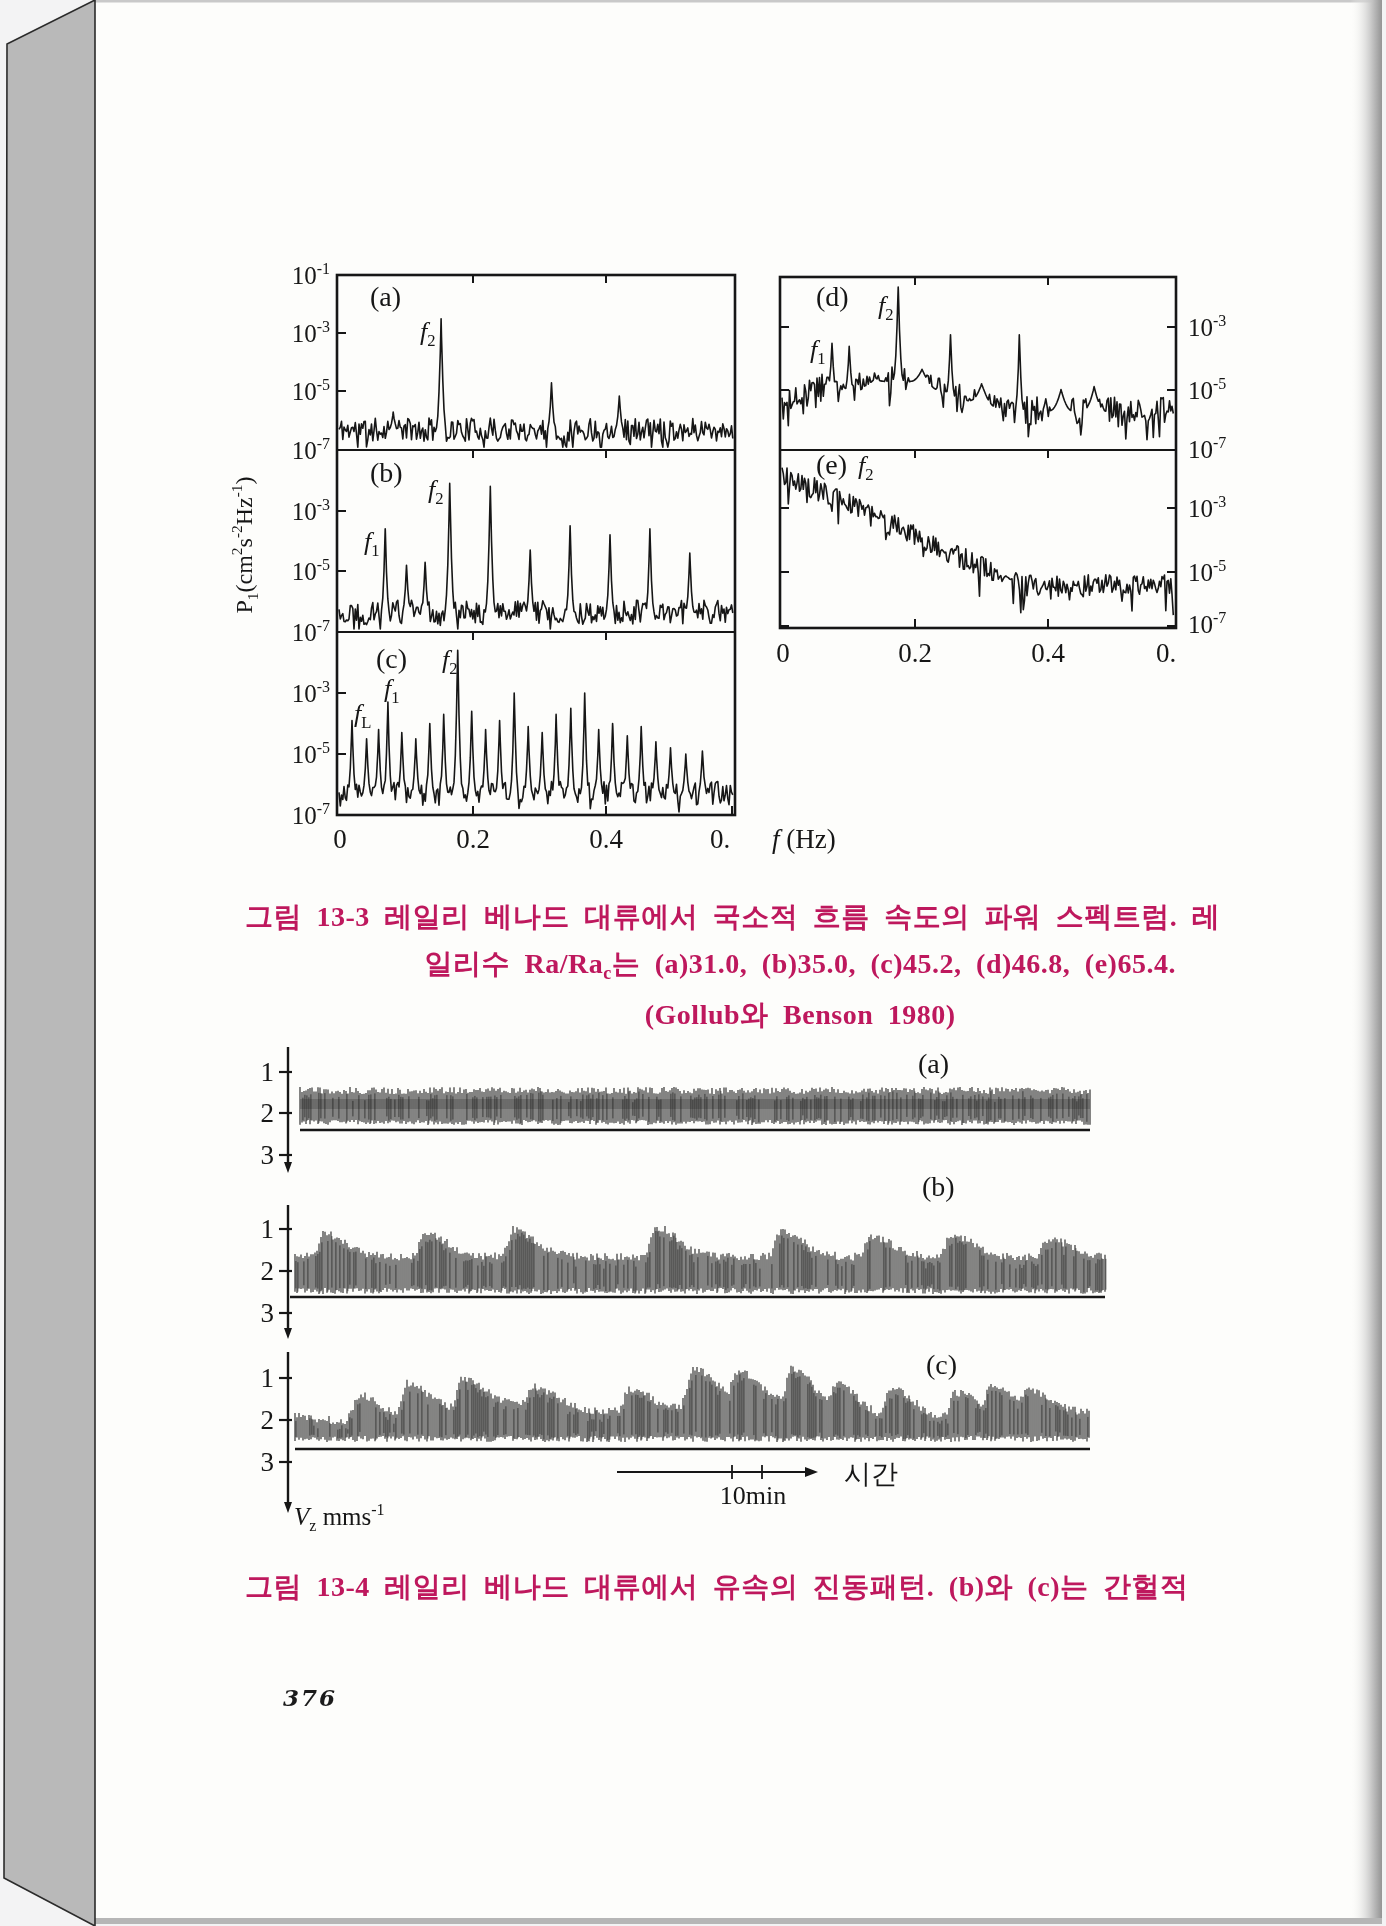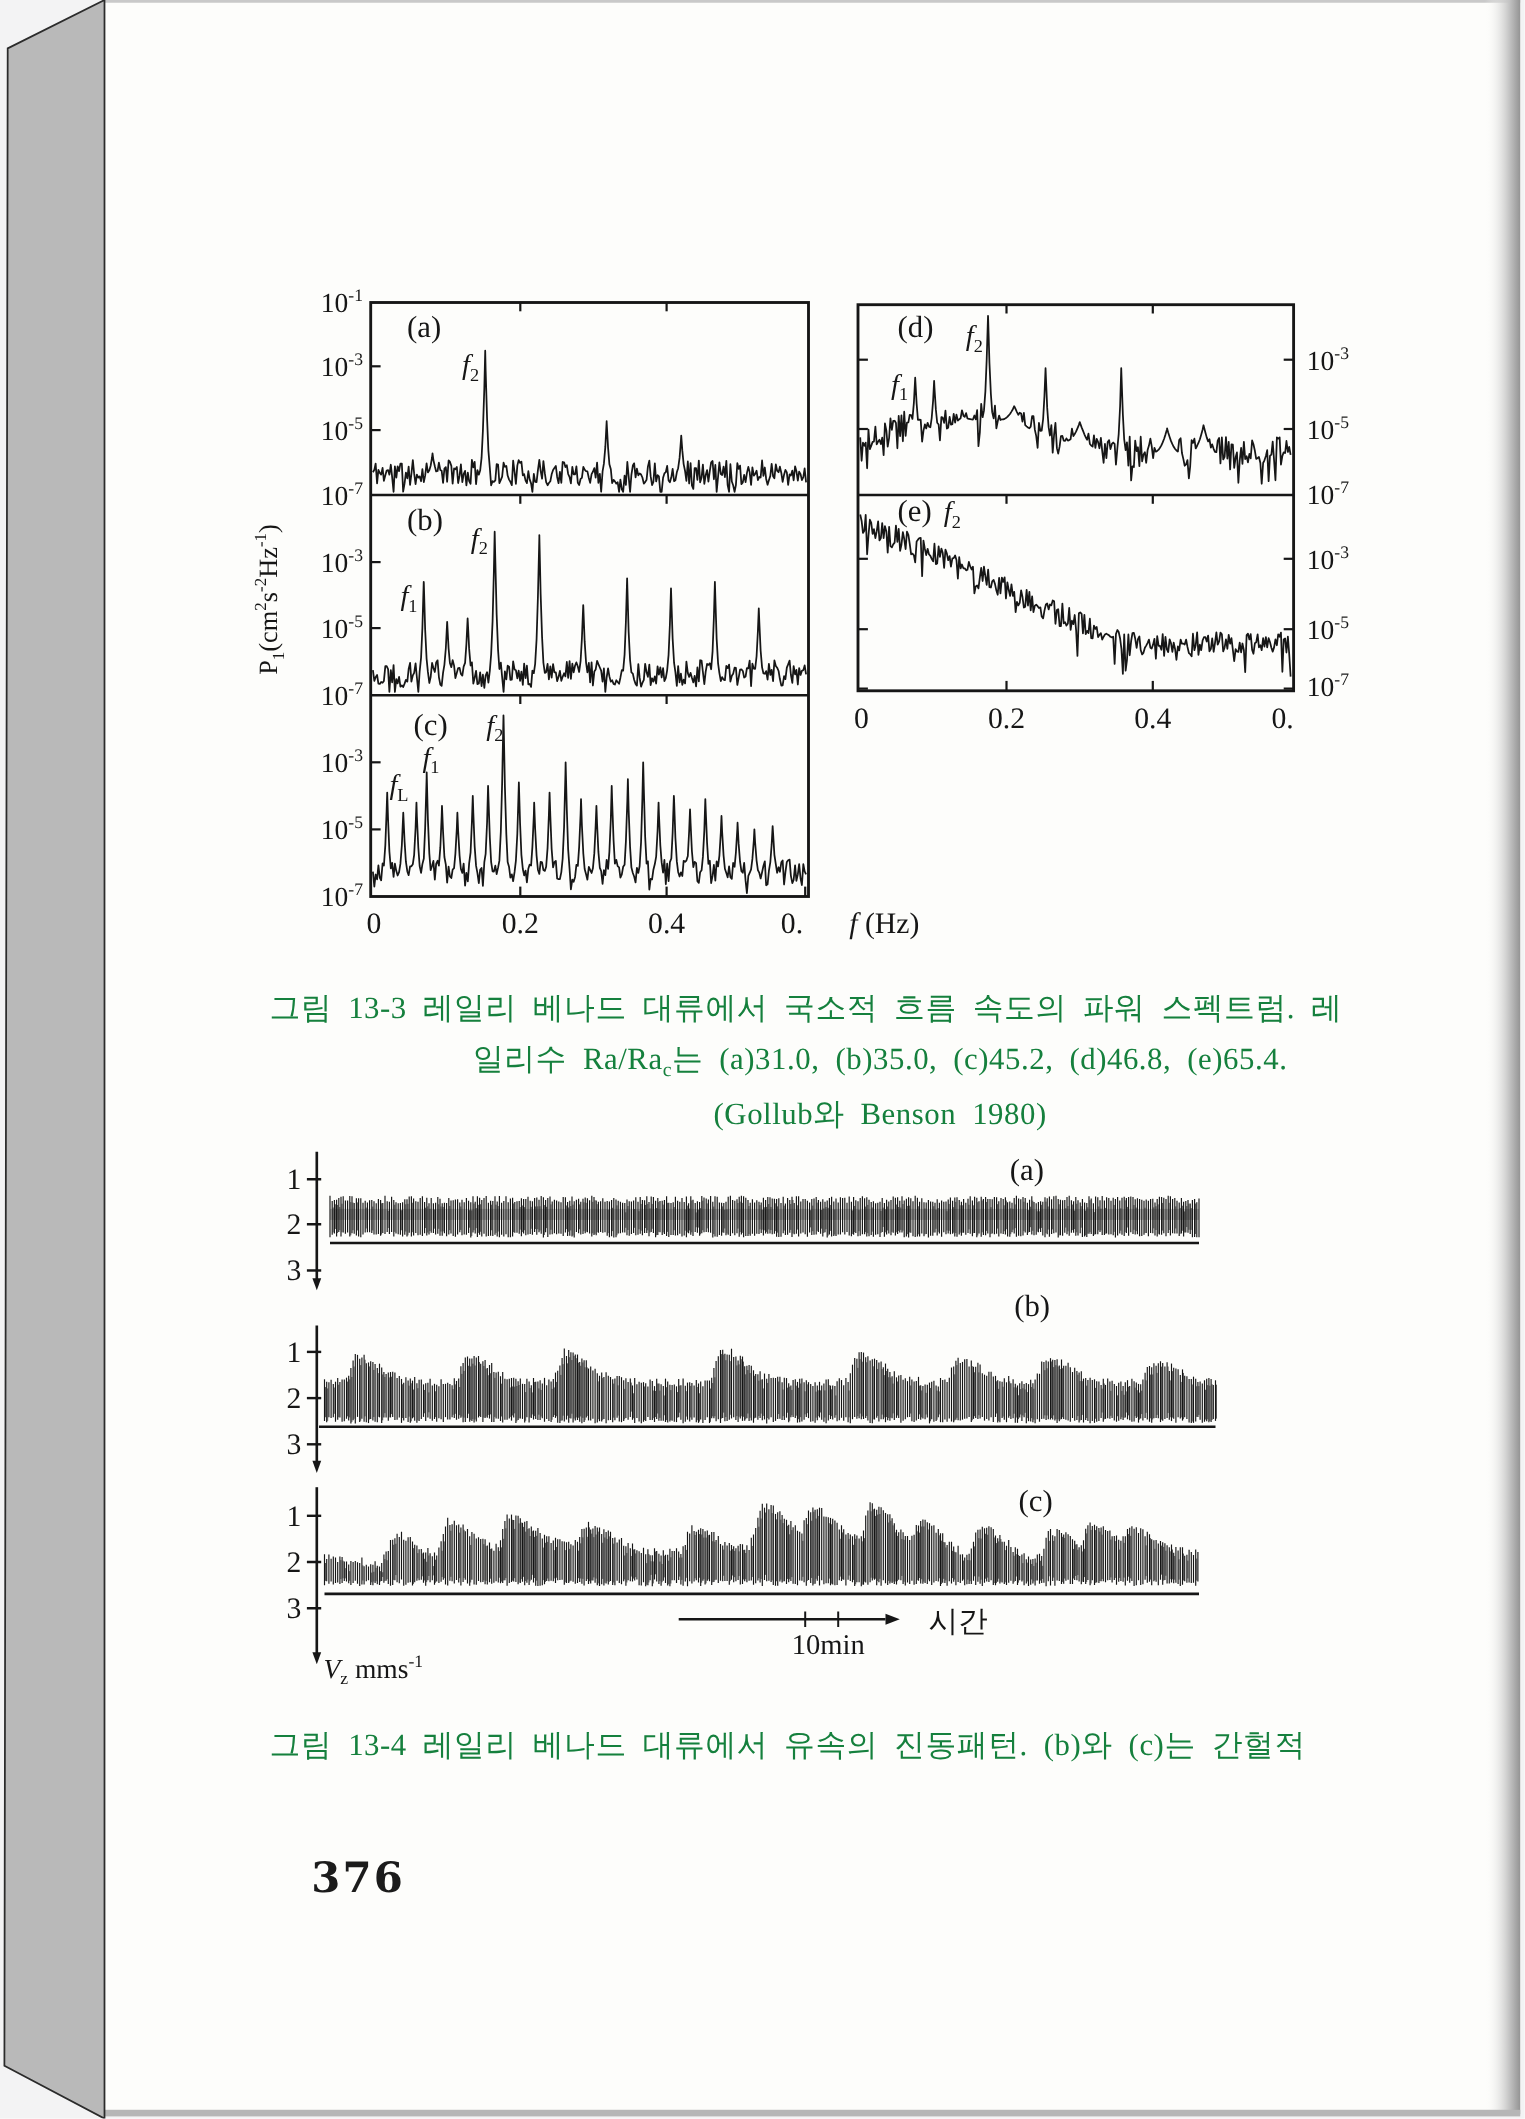--- a/index.html
+++ b/index.html
@@ -3,28 +3,29 @@
 <meta charset="utf-8">
 <style>
   html,body{margin:0;padding:0;}
   body{
     width:1386px;height:1926px;position:relative;overflow:hidden;
     background:#f3f3f4;
     font-family:"Liberation Serif","DejaVu Serif",serif;
   }
   .abs{position:absolute;}
   .caption{
-    color:#15803d;font-size:28px;line-height:47px;font-weight:400;
+    color:#be185d;font-size:28px;line-height:47px;font-weight:700;
     letter-spacing:0.5px;word-spacing:7px;white-space:nowrap;
   }
   .cap-indent{margin-left:135px;text-align:center;}
   .subc{font-size:18px;position:relative;top:6px;}
   .pagenum{
-    font-size:38px;font-weight:700;letter-spacing:2px;color:#1b1b1b;
+    font-size:23px;font-weight:700;letter-spacing:2px;color:#1b1b1b;
     font-family:"DejaVu Serif","Liberation Serif",serif;
+    font-style:italic;
   }
   svg text{font-family:"Liberation Serif","DejaVu Serif",serif;fill:#161616;}
 </style>
 </head>
 <body style="background: rgb(243, 243, 244);">
 
 <svg id="backdrop" class="abs" style="left:0;top:0" width="1386" height="1926">
   <defs>
     <linearGradient id="gradR" x1="0" y1="0" x2="1" y2="0">
       <stop offset="0" stop-color="#fdfdfb" stop-opacity="0"></stop>

